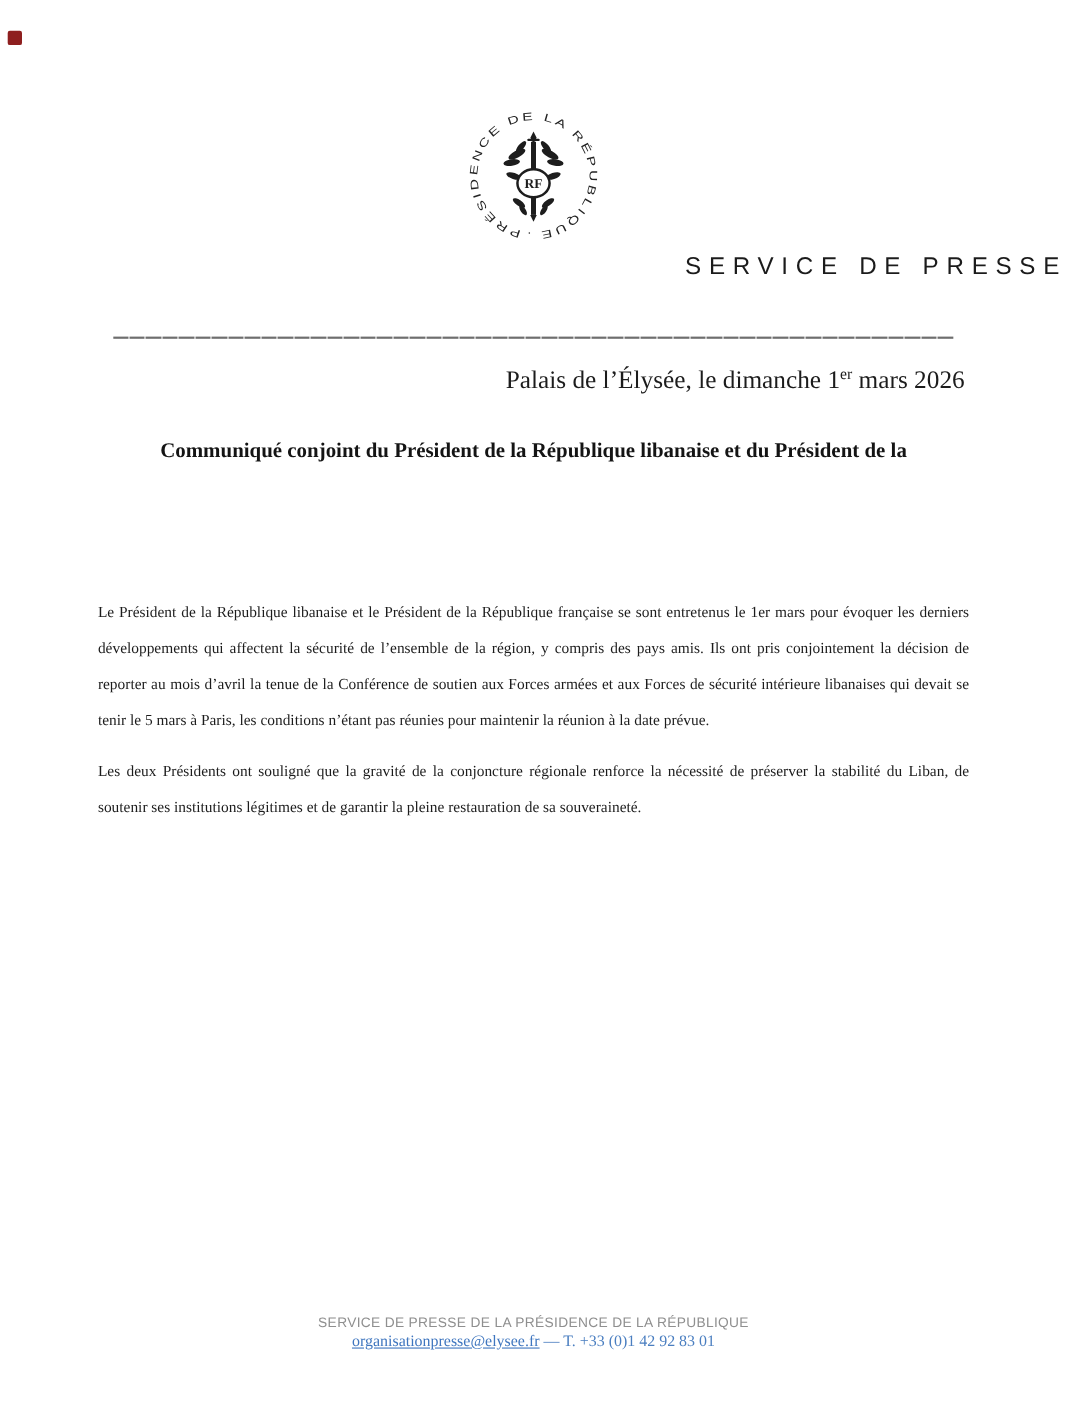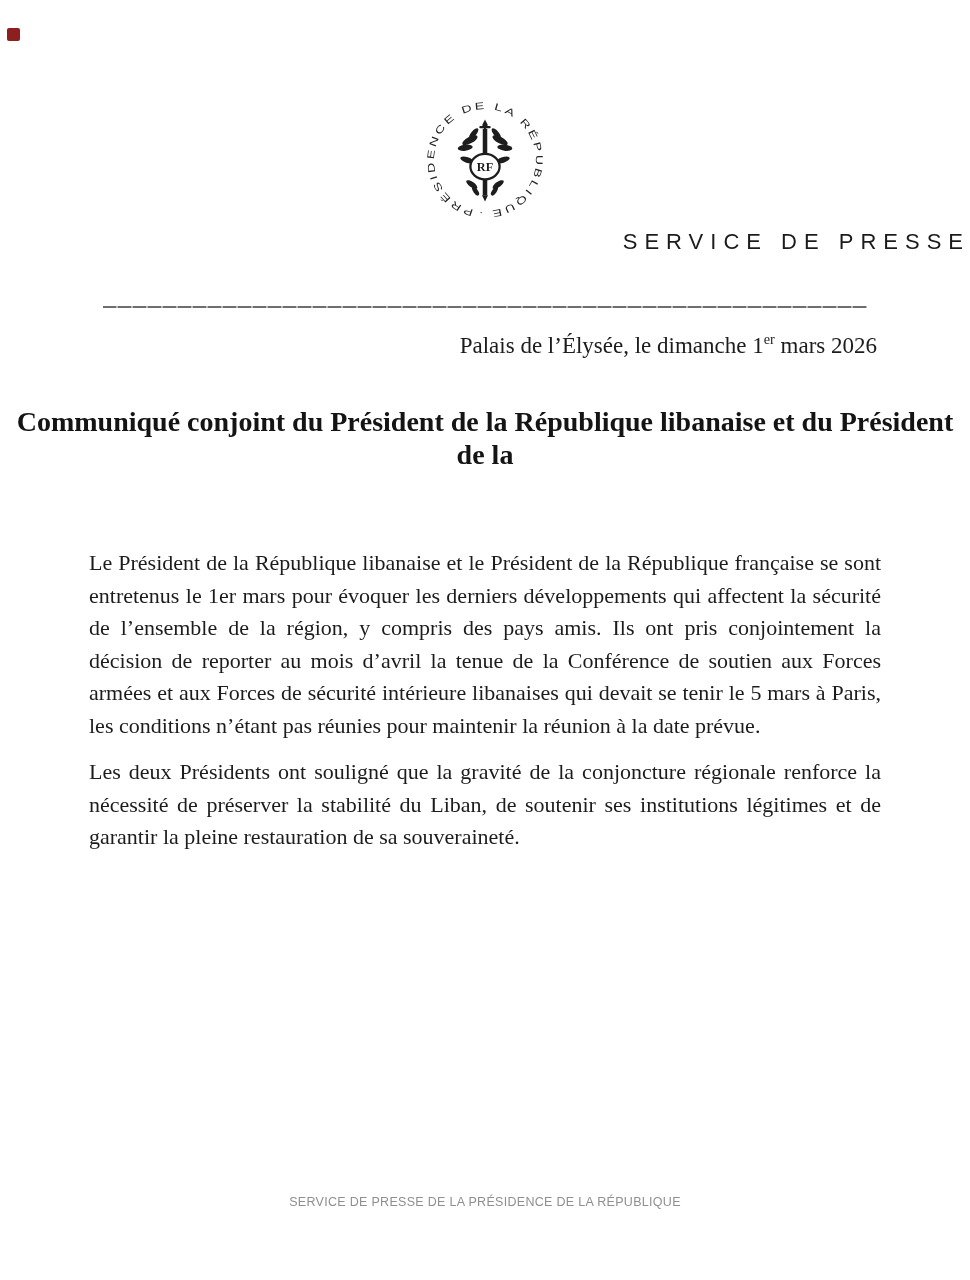--- a/index.html
+++ b/index.html
@@ -36,31 +36,31 @@
   .dateline{
     width:784px;
     margin:25px auto 0;
     text-align:right;
     font-size:23px;
     color:#1c1c1c;
     white-space:nowrap;
   }
   .dateline sup{ font-size:0.62em; vertical-align:super; line-height:0; }
   .communique-title{
-    margin-top:46px;
+    margin-top:34px;
     text-align:center;
     font-weight:bold;
-    font-size:28px;
+    font-size:19px;
     line-height:33px;
     color:#141414;
   }
   .body-text{
     width:792px;
-    margin:76px auto 0;
-    font-size:22px;
+    margin:116px auto 0;
+    font-size:14px;
     line-height:32.5px;
     text-align:justify;
     text-justify:inter-word;
   }
   .body-text p{ margin:0 0 14px 0; }
   .footer{
     position:absolute;left:0;right:0;top:1176px;
     text-align:center;
   }
   .footer-line1{
@@ -142,15 +142,18 @@
     <div>Communiqué conjoint du Président de la République libanaise et du Président de la</div>
   </div>
 
   <div class="body-text">
     <p>Le Président de la République libanaise et le Président de la République française se sont entretenus le 1er mars pour évoquer les derniers développements qui affectent la sécurité de l’ensemble de la région, y compris des pays amis. Ils ont pris conjointement la décision de reporter au mois d’avril la tenue de la Conférence de soutien aux Forces armées et aux Forces de sécurité intérieure libanaises qui devait se tenir le 5 mars à Paris, les conditions n’étant pas réunies pour maintenir la réunion à la date prévue.</p>
     <p>Les deux Présidents ont souligné que la gravité de la conjoncture régionale renforce la nécessité de préserver la stabilité du Liban, de soutenir ses institutions légitimes et de garantir la pleine restauration de sa souveraineté.</p>
   </div>
 
   <div class="footer">
     <div class="footer-line1">SERVICE DE PRESSE DE LA PRÉSIDENCE DE LA RÉPUBLIQUE</div>
+    <div class="footer-line2">
+      <a href="#">organisationpresse@elysee.fr</a><span> — </span><span>T. +33 (0)1 42 92 83 01</span>
+    </div>
   </div>
 
 </div>
 
 </body></html>

